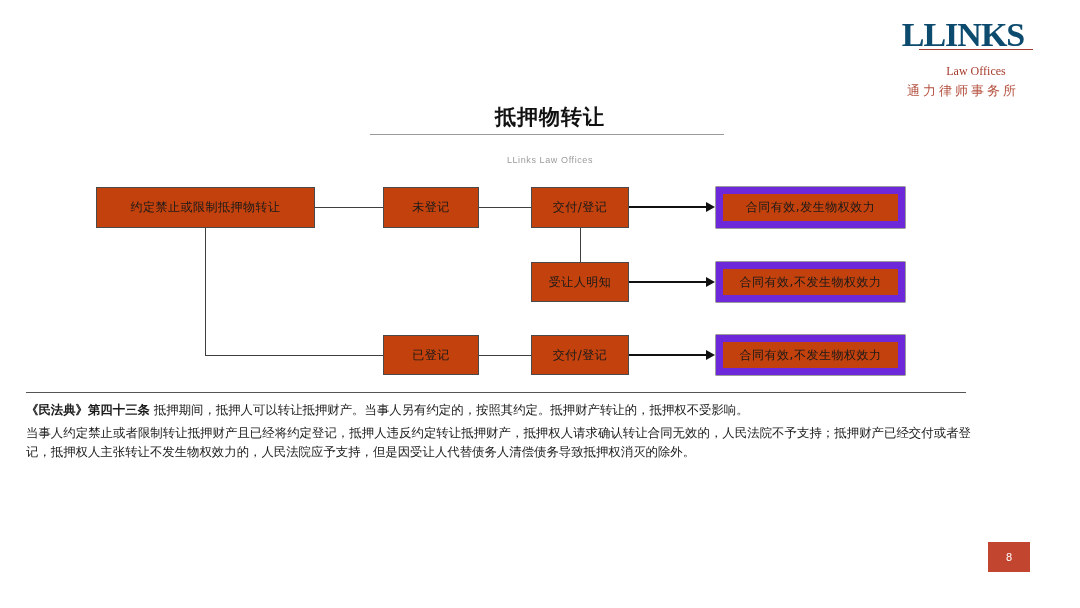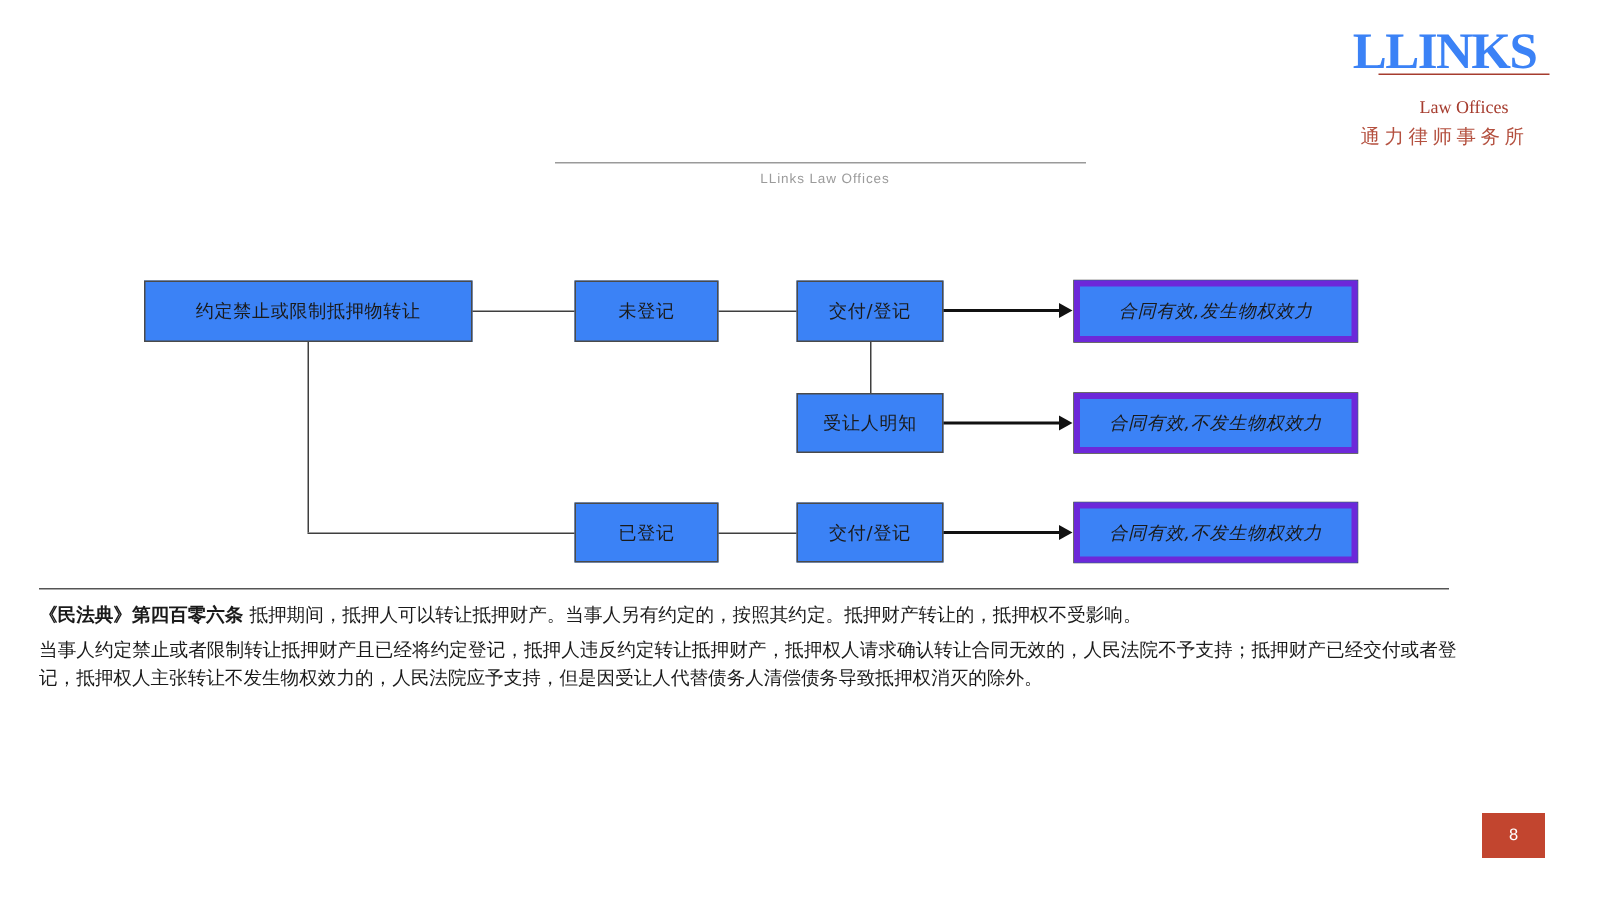--- a/index.html
+++ b/index.html
@@ -24,21 +24,21 @@
     width: 140px;
     height: 68px;
     text-align: center;
   }
   #logo .logo-main {
     font-family: "Liberation Serif", "DejaVu Serif", serif;
     font-weight: bold;
     font-size: 34px;
     line-height: 34px;
     letter-spacing: -1px;
-    color: #3b82f6;
+    color: #0c4a6e;
     display: block;
     white-space: nowrap;
   }
   #logo .logo-sub {
     display: block;
     font-family: "Liberation Serif", "DejaVu Serif", serif;
     font-size: 12px;
     line-height: 13px;
     color: #a63c2e;
     margin-top: -3px;
@@ -78,49 +78,48 @@
     margin-top: 4px;
     border-top: 1px solid #9a9a9a;
     width: 354px;
   }
   #title-block .slide-subtitle {
     font-family: "Liberation Sans", "DejaVu Sans", sans-serif;
     font-size: 9px;
     line-height: 14px;
     color: #9b9b9b;
     letter-spacing: 0.6px;
-    margin-top: 3px;
+    margin-top: 18px;
   }
 
   
   #flow {
     position: absolute;
     left: 0;
     top: 0;
     width: 1080px;
     height: 400px;
   }
   .node {
     position: absolute;
     box-sizing: border-box;
-    background: #3b82f6;
+    background: #c2410c;
     border: 1px solid #4a4a4a;
     display: flex;
     align-items: center;
     justify-content: center;
     font-family: "DejaVu Sans", "Liberation Sans", sans-serif;
     font-size: 12px;
     color: #1a1a1a;
     letter-spacing: 0.5px;
     white-space: nowrap;
   }
   .node.result {
-    border: 4px solid #6d28d9;
+    border: 7px solid #6d28d9;
     box-shadow: 0 0 0 0.5px #3a3a3a;
-    font-style: italic;
   }
 
   
   .hline, .vline {
     position: absolute;
     background: #3f3f3f;
   }
   .hline { height: 1px; }
   .vline { width: 1px; }
   .hline.thick { height: 2px; background: #111111; }
@@ -177,20 +176,21 @@
 </head>
 <body>
 
 <div id="logo">
   <span class="logo-main">LLINKS</span>
   <span class="logo-sub">Law Offices</span>
   <span class="logo-cn">通力律师事务所</span>
 </div>
 
 <div id="title-block">
+  <div class="slide-title">抵押物转让</div>
   <div class="title-rule"></div>
   <div class="slide-subtitle">LLinks Law Offices</div>
 </div>
 
 <div id="flow">
 
   <div class="node" style="left:96px; top:187px; width:219px; height:41px;">约定禁止或限制抵押物转让</div>
 
   <div class="node" style="left:383px; top:187px; width:96px; height:41px;text-align:right;">未登记</div>
 
@@ -226,19 +226,19 @@
   <div class="hline" style="left:479px; top:355px; width:52px;"></div>
 
   <div class="hline thick" style="left:629px; top:354px; width:78px;"></div>
   <div class="arrow-head" style="left:706px; top:350px;"></div>
 </div>
 
 <div id="body-rule"></div>
 
 <div id="body">
   <p>
-    <span class="lead">《民法典》第四百零六条</span>
+    <span class="lead">《民法典》第四十三条</span>
     <span>抵押期间，抵押人可以转让抵押财产。当事人另有约定的，按照其约定。抵押财产转让的，抵押权不受影响。</span>
   </p>
   <p>当事人约定禁止或者限制转让抵押财产且已经将约定登记，抵押人违反约定转让抵押财产，抵押权人请求确认转让合同无效的，人民法院不予支持；抵押财产已经交付或者登记，抵押权人主张转让不发生物权效力的，人民法院应予支持，但是因受让人代替债务人清偿债务导致抵押权消灭的除外。</p>
 </div>
 
 <div id="page-badge">8</div>
 
 </body></html>

